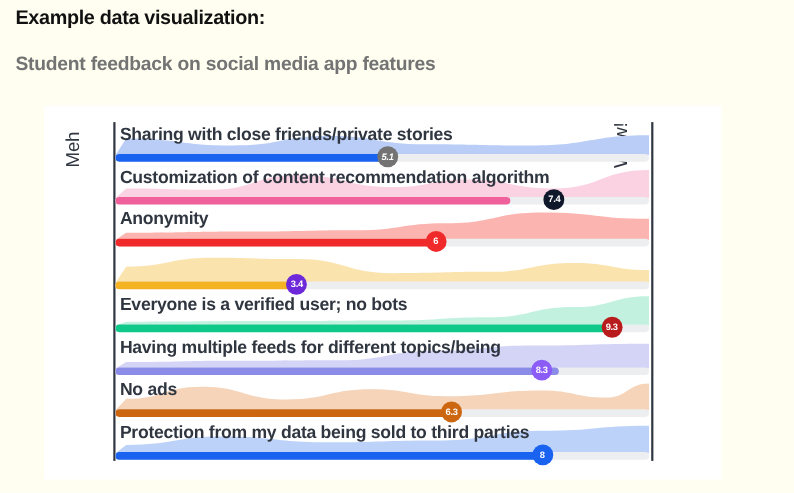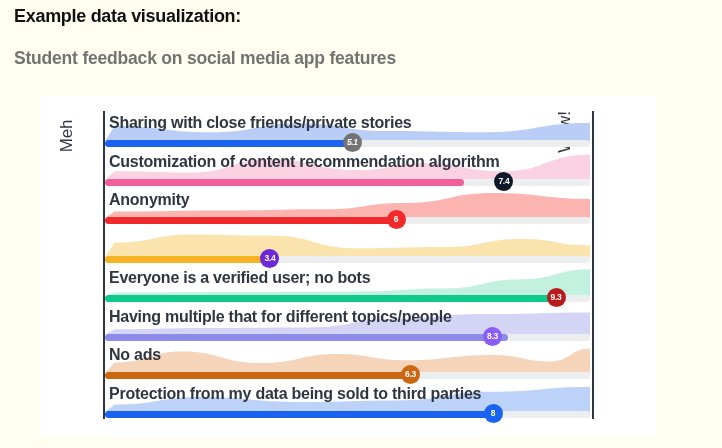--- a/index.html
+++ b/index.html
@@ -200,21 +200,21 @@
         <div class="fill" style="width: 451.05px; background: rgb(15, 201, 138);"></div>
         <div class="row-label">Everyone is a verified user; no bots</div>
         <div class="badge" style="left: 441.55px; background: #b91c1c;">9.3</div>
       </div>
       <div class="row" style="top: 193.5px;">
         <svg class="row-curve" viewBox="0 0 485 38" preserveAspectRatio="none">
           <path d="M 0 30 L 9.7 24.2 C 58.2 24.2 58.2 23.0 106.7 23.0 C 155.2 23.0 155.2 22.5 203.7 22.5 C 247.3 22.5 247.3 13.8 291.0 13.8 C 334.6 13.8 334.6 9.1 378.3 9.1 C 431.6 9.1 431.6 7.4 485.0 7.4 L 485 30 Z" fill="#d3d4f6"></path>
         </svg>
         <div class="track"></div>
         <div class="fill" style="width: 402.55px; background: rgb(138, 140, 232);"></div>
-        <div class="row-label">Having multiple that for different topics/people</div>
+        <div class="row-label">Having multiple feeds for different topics/being</div>
         <div class="badge" style="left: 378px; background: #8b5cf6;">8.3</div>
       </div>
       <div class="row" style="top: 232.2px;">
         <svg class="row-curve" viewBox="0 0 485 38" preserveAspectRatio="none">
           <path d="M 0 30 L 9.7 19.6 C 43.7 19.6 43.7 8.5 77.6 8.5 C 116.4 8.5 116.4 20.1 155.2 20.1 C 194.0 20.1 194.0 10.9 232.8 10.9 C 266.8 10.9 266.8 17.2 300.7 17.2 C 344.4 17.2 344.4 12.0 388.0 12.0 C 417.1 12.0 417.1 18.4 446.2 18.4 C 465.6 18.4 465.6 5.6 485.0 5.6 L 485 30 Z" fill="#f5d4ba"></path>
         </svg>
         <div class="track"></div>
         <div class="fill" style="width: 305.55px; background: rgb(204, 102, 17);"></div>
         <div class="row-label">No ads</div>
         <div class="badge" style="left: 296.05px; background: rgb(204, 102, 17);">6.3</div>

